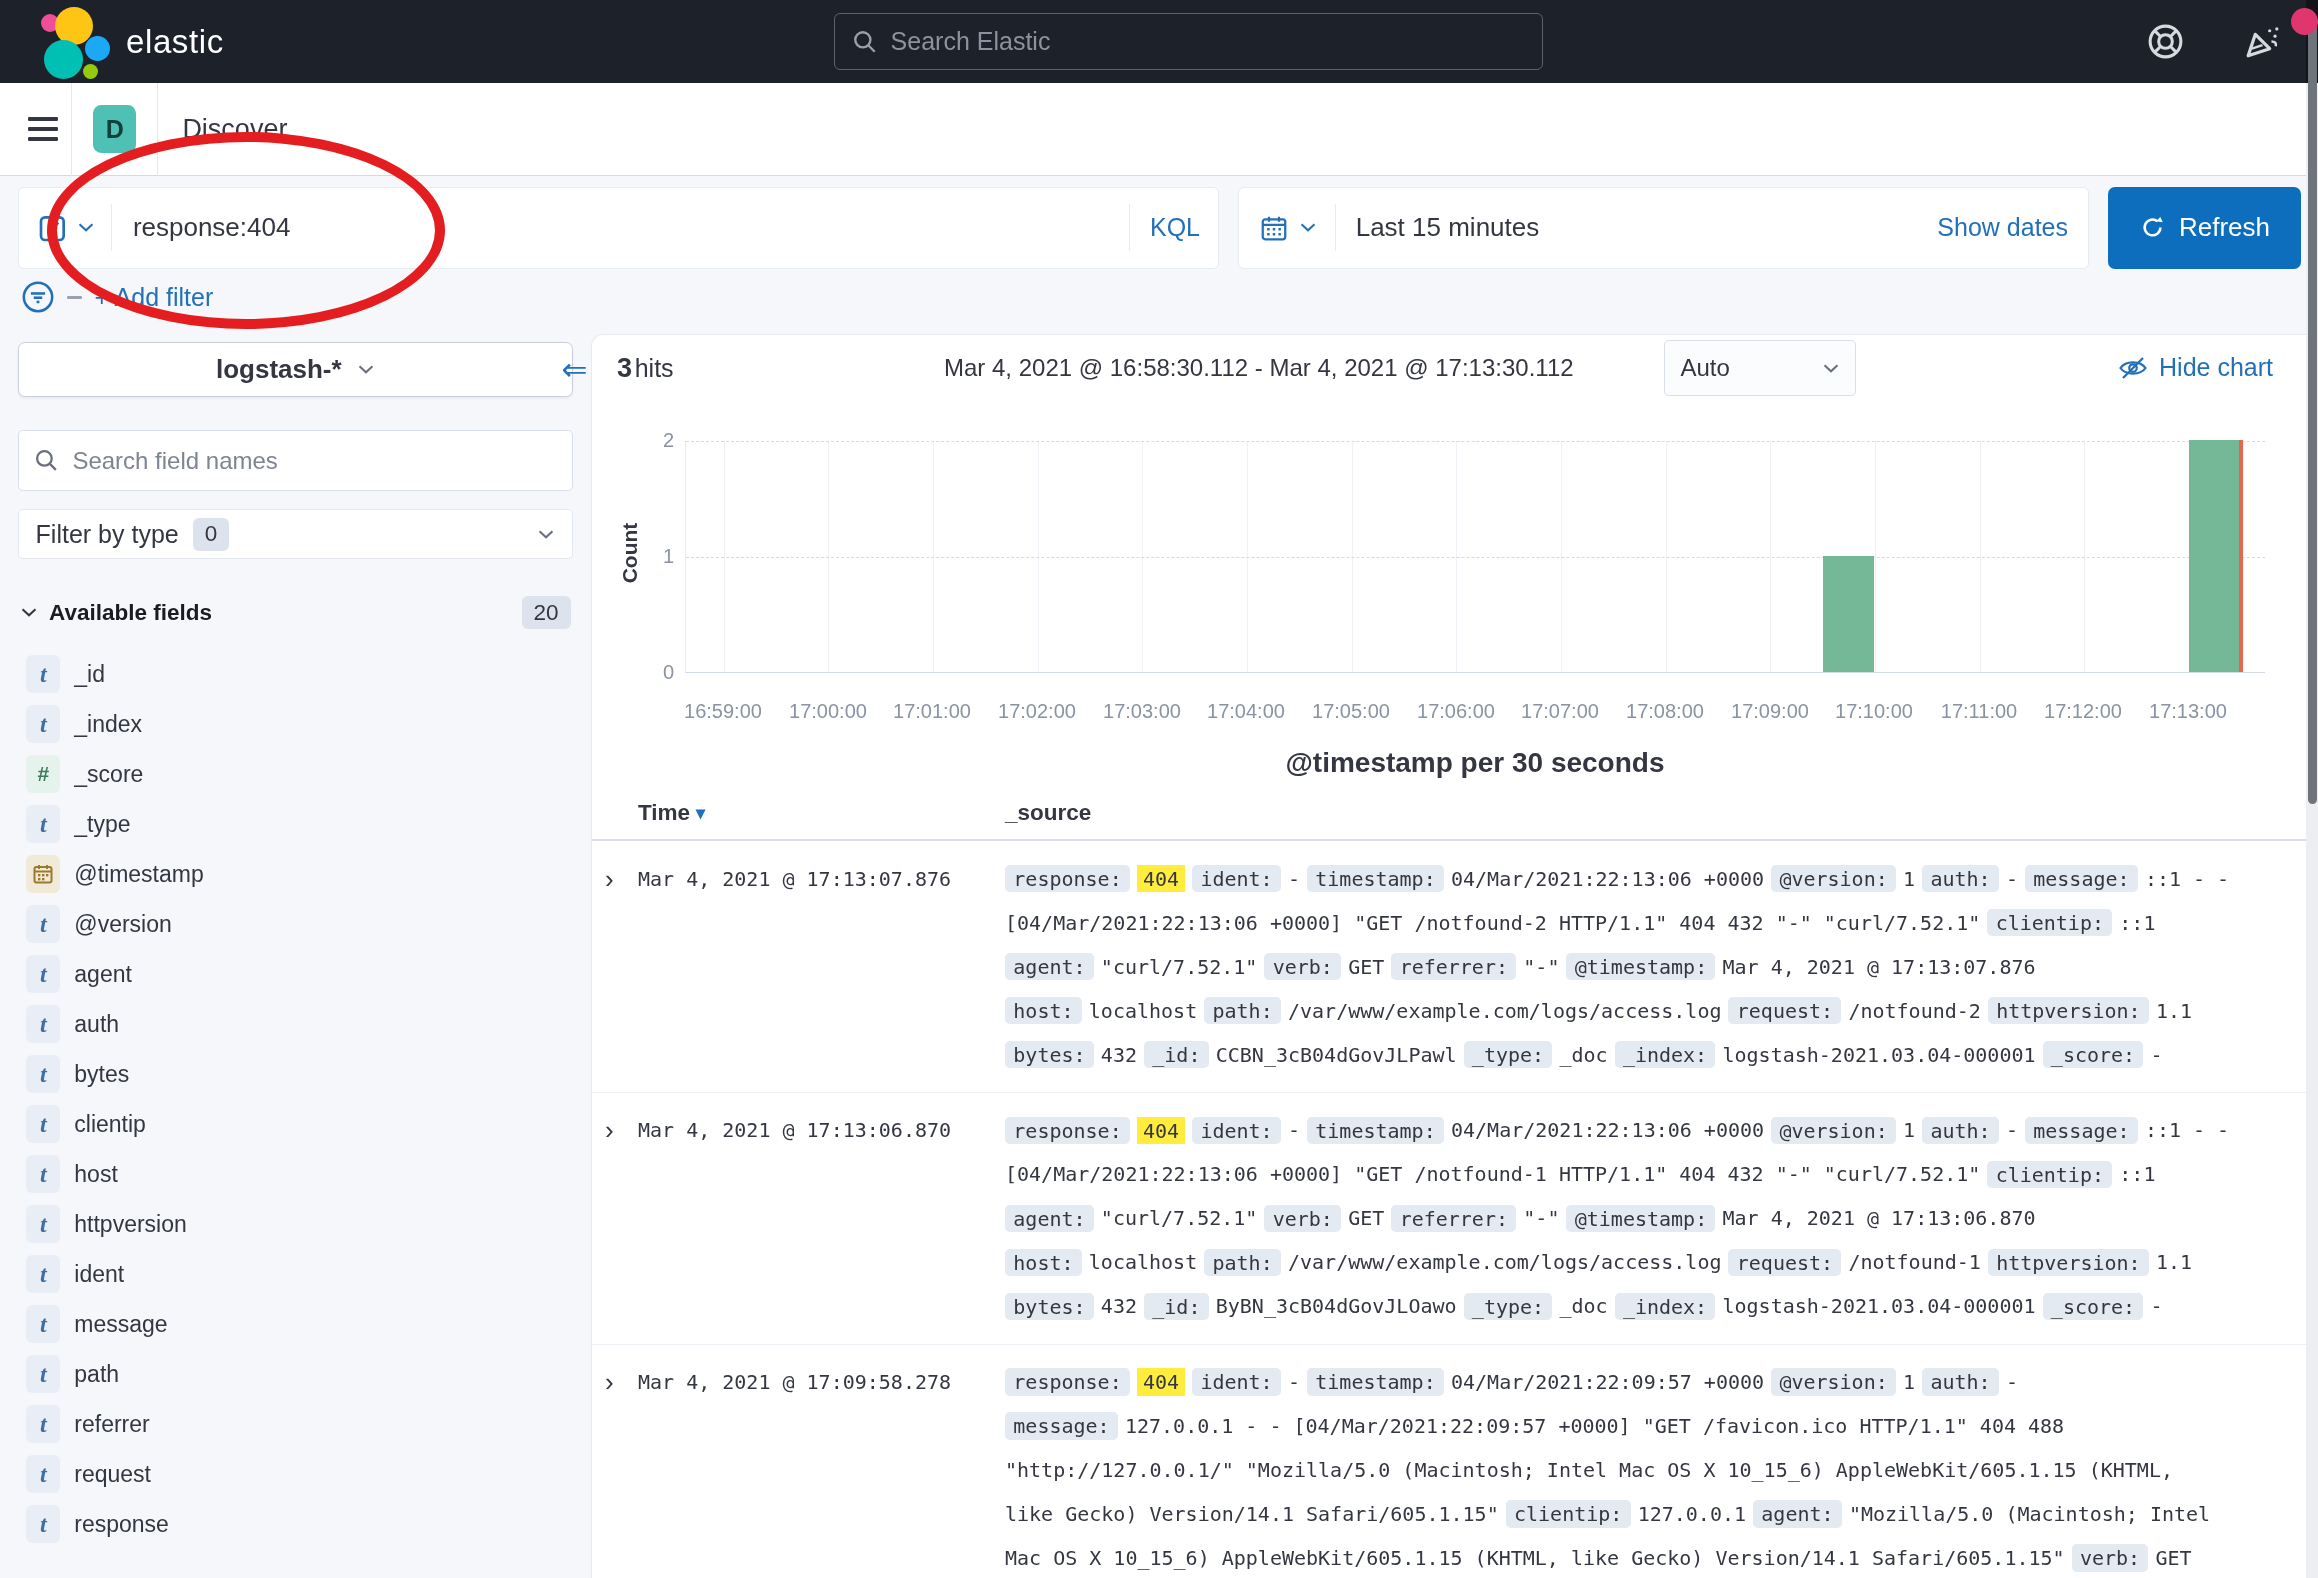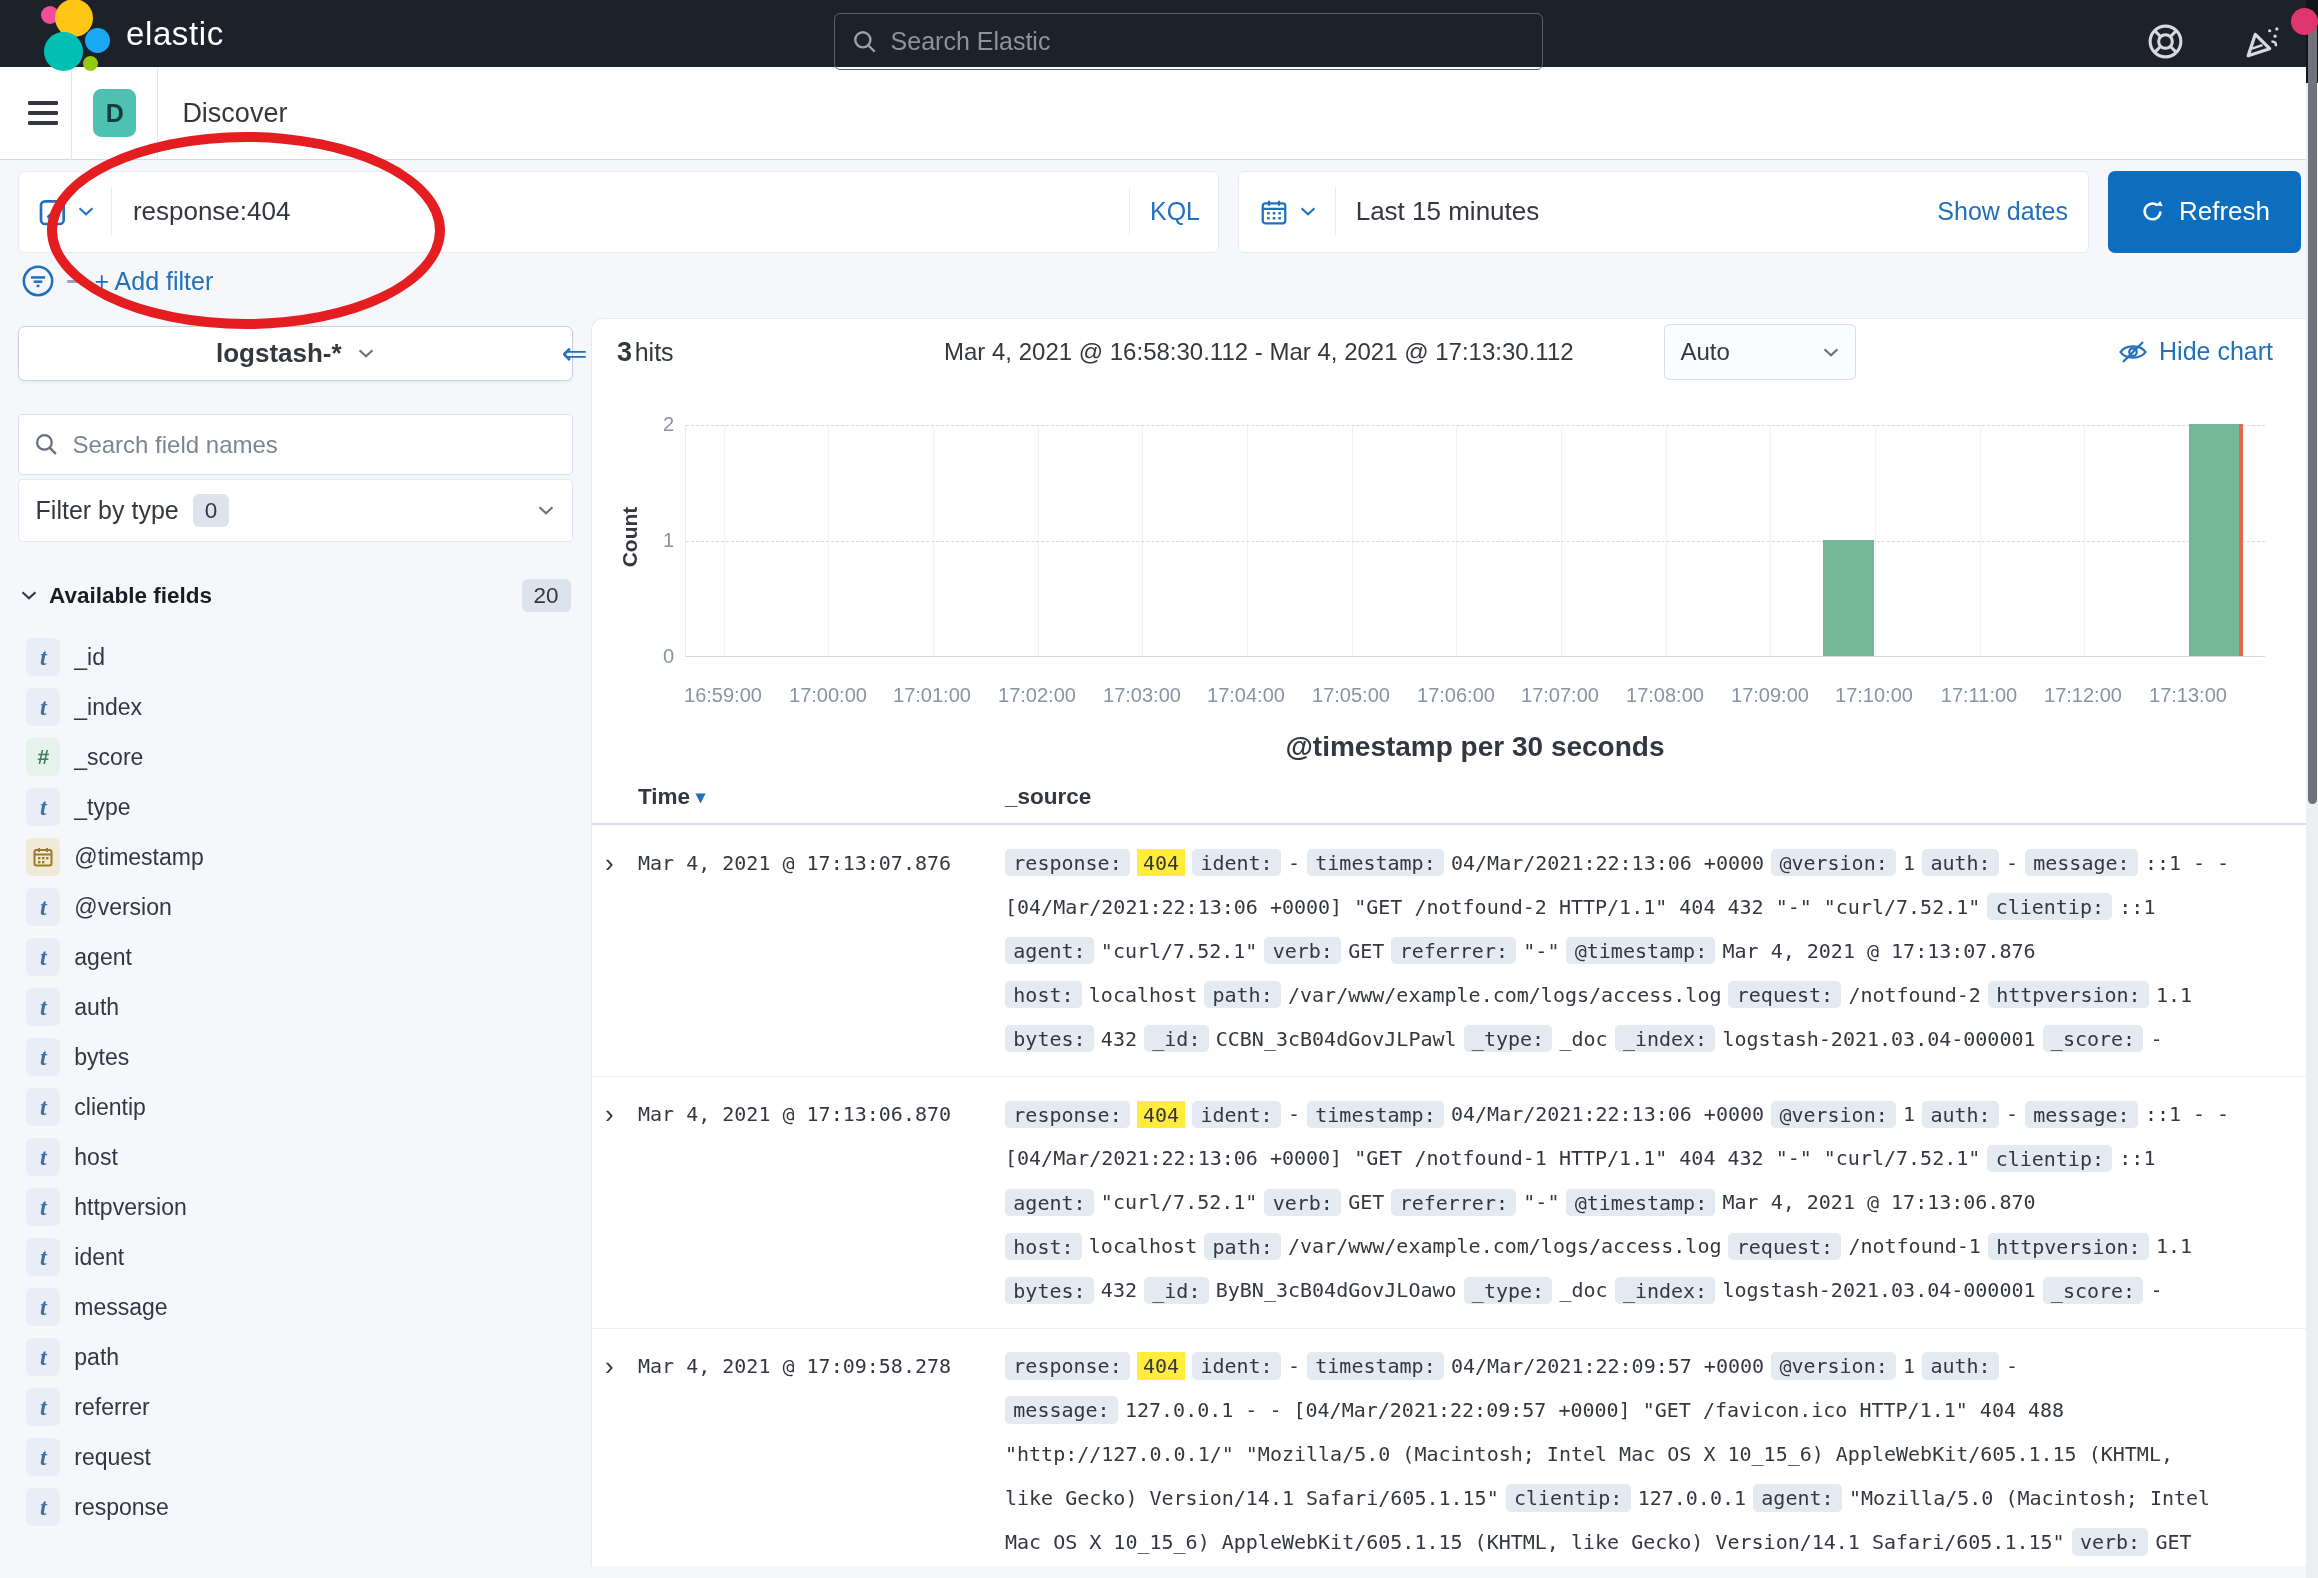--- a/index.html
+++ b/index.html
@@ -1,21 +1,21 @@
 <!DOCTYPE html>
 <html style="font-size:9.5px"><head>
 <meta charset="utf-8">
 <style>
   * { margin:0; padding:0; box-sizing:border-box; }
   html,body { width:2319px; height:1578px; }
   body { font-family:"Liberation Sans", sans-serif; color:#343741; }
   .screen { position:relative; width:2319px; height:1578px; background:#f5f7fa; overflow:hidden; }
 
   
-  .topbar { position:relative; height:67px; background:#1d212a; display:flex; align-items:center; }
+  .topbar { position:relative; height:83px; background:#1d212a; display:flex; align-items:center; }
   .logo { display:flex; align-items:center; gap:13px; padding-left:24px; cursor:pointer; }
   .logo-mark { position:relative; width:89px; height:77px; }
   .blob { position:absolute; border-radius:50%; }
   .logo-text { color:#ffffff; font-size:33px; font-weight:500; letter-spacing:0.6px; }
   .top-search { position:absolute; left:834px; top:13px; width:709px; height:57px;
     border:1.2px solid #5b616d; border-radius:6px; display:flex; align-items:center; padding:0 16.6px; gap:13px; }
   .top-search input { flex:1; background:transparent; border:none; outline:none;
     font-size:25px; color:#b8bdc7; font-family:"Liberation Sans",sans-serif; }
   .top-search input::placeholder { color:#8d939e; }
   .top-icons { position:absolute; right:35px; top:0; height:83px; display:flex; align-items:center; gap:53px; }
@@ -65,21 +65,21 @@
   .collapse-icon { position:absolute; right:3.5px; top:25px; font-size:31px; color:#2270ba; cursor:pointer; }
   .index-btn { height:55px; background:#ffffff; border:1.8px solid #c9d0dc; border-radius:7px;
     display:flex; align-items:center; justify-content:center; gap:15.4px; cursor:pointer;
     box-shadow:0 1.2px 2.4px rgba(0,0,0,0.05); }
   .index-btn b { font-size:26px; font-weight:700; color:#343741; }
   .field-search { margin-top:33px; height:61px; background:#ffffff; border:1.2px solid #d9dfe9; border-radius:4.7px;
     display:flex; align-items:center; padding:0 15.4px; gap:13px; }
   .field-search input { flex:1; border:none; outline:none; background:transparent;
     font-size:24px; color:#69707d; font-family:"Liberation Sans",sans-serif; }
   .field-search input::placeholder { color:#7d8492; }
-  .type-filter { margin-top:4px; height:63px; background:#ffffff; border:1.2px solid #e3e8f0; border-radius:4.7px;
+  .type-filter { margin-top:18px; height:50px; background:#ffffff; border:1.2px solid #e3e8f0; border-radius:4.7px;
     display:flex; align-items:center; padding:0 16.6px; gap:14px; cursor:pointer; }
   .type-filter .tf-label { font-size:25px; color:#343741; }
   .count-pill { background:#dde3ec; border-radius:6px; padding:3.5px 12px; font-size:22.5px; color:#343741; }
   .type-filter .chev { margin-left:auto; }
   .avail-row { margin-top:37px; display:flex; align-items:center; gap:10.6px; cursor:pointer; padding:0 2.4px; }
   .avail-row b { font-size:22.5px; color:#1a1c21; }
   .avail-row .count-pill { margin-left:auto; }
   .fields { margin-top:20px; }
   .field-item { height:50px; display:flex; align-items:center; gap:14px; padding-left:8.3px; cursor:pointer; }
   .fbadge { width:34px; height:38px; border-radius:6px; display:flex; align-items:center; justify-content:center; flex-shrink:0; }

